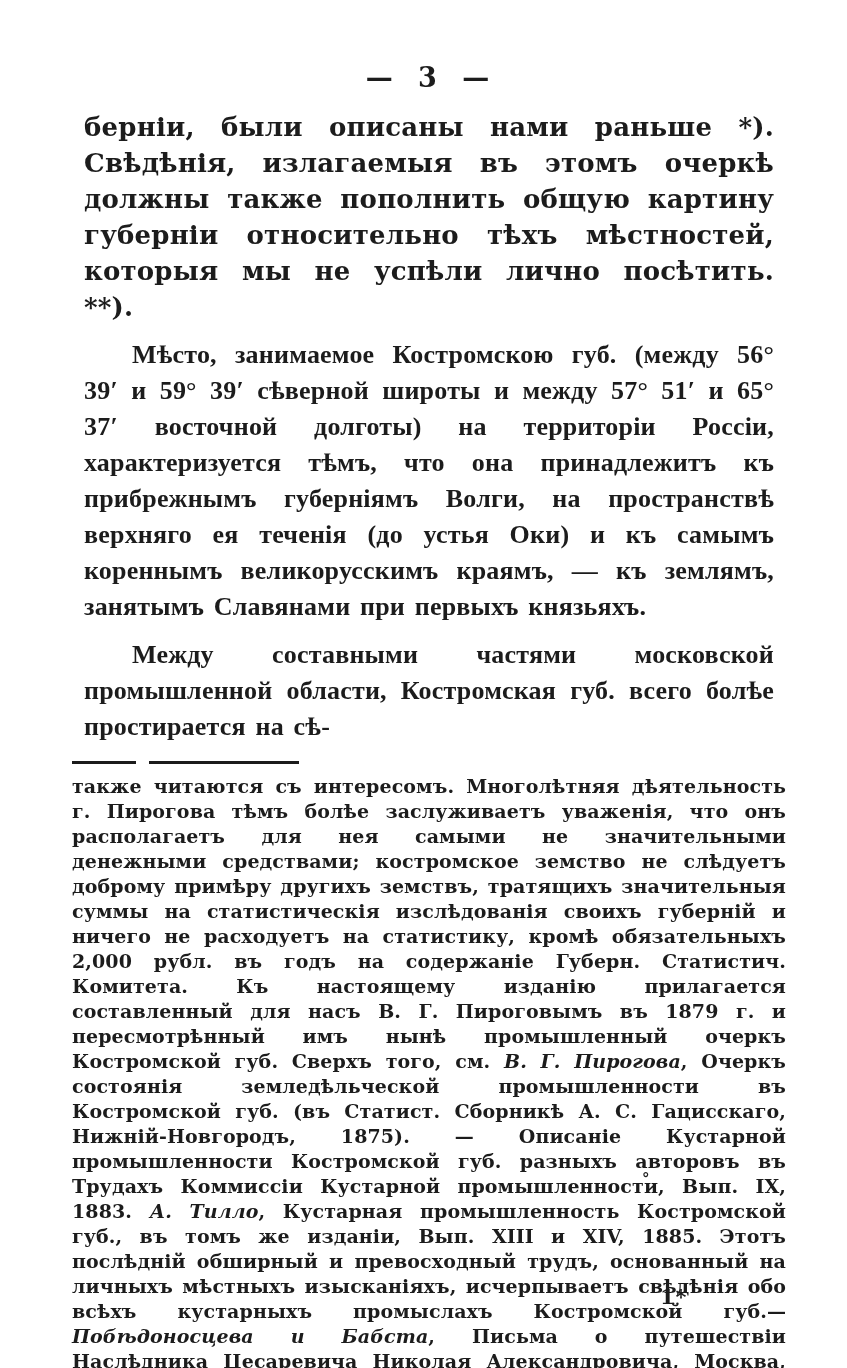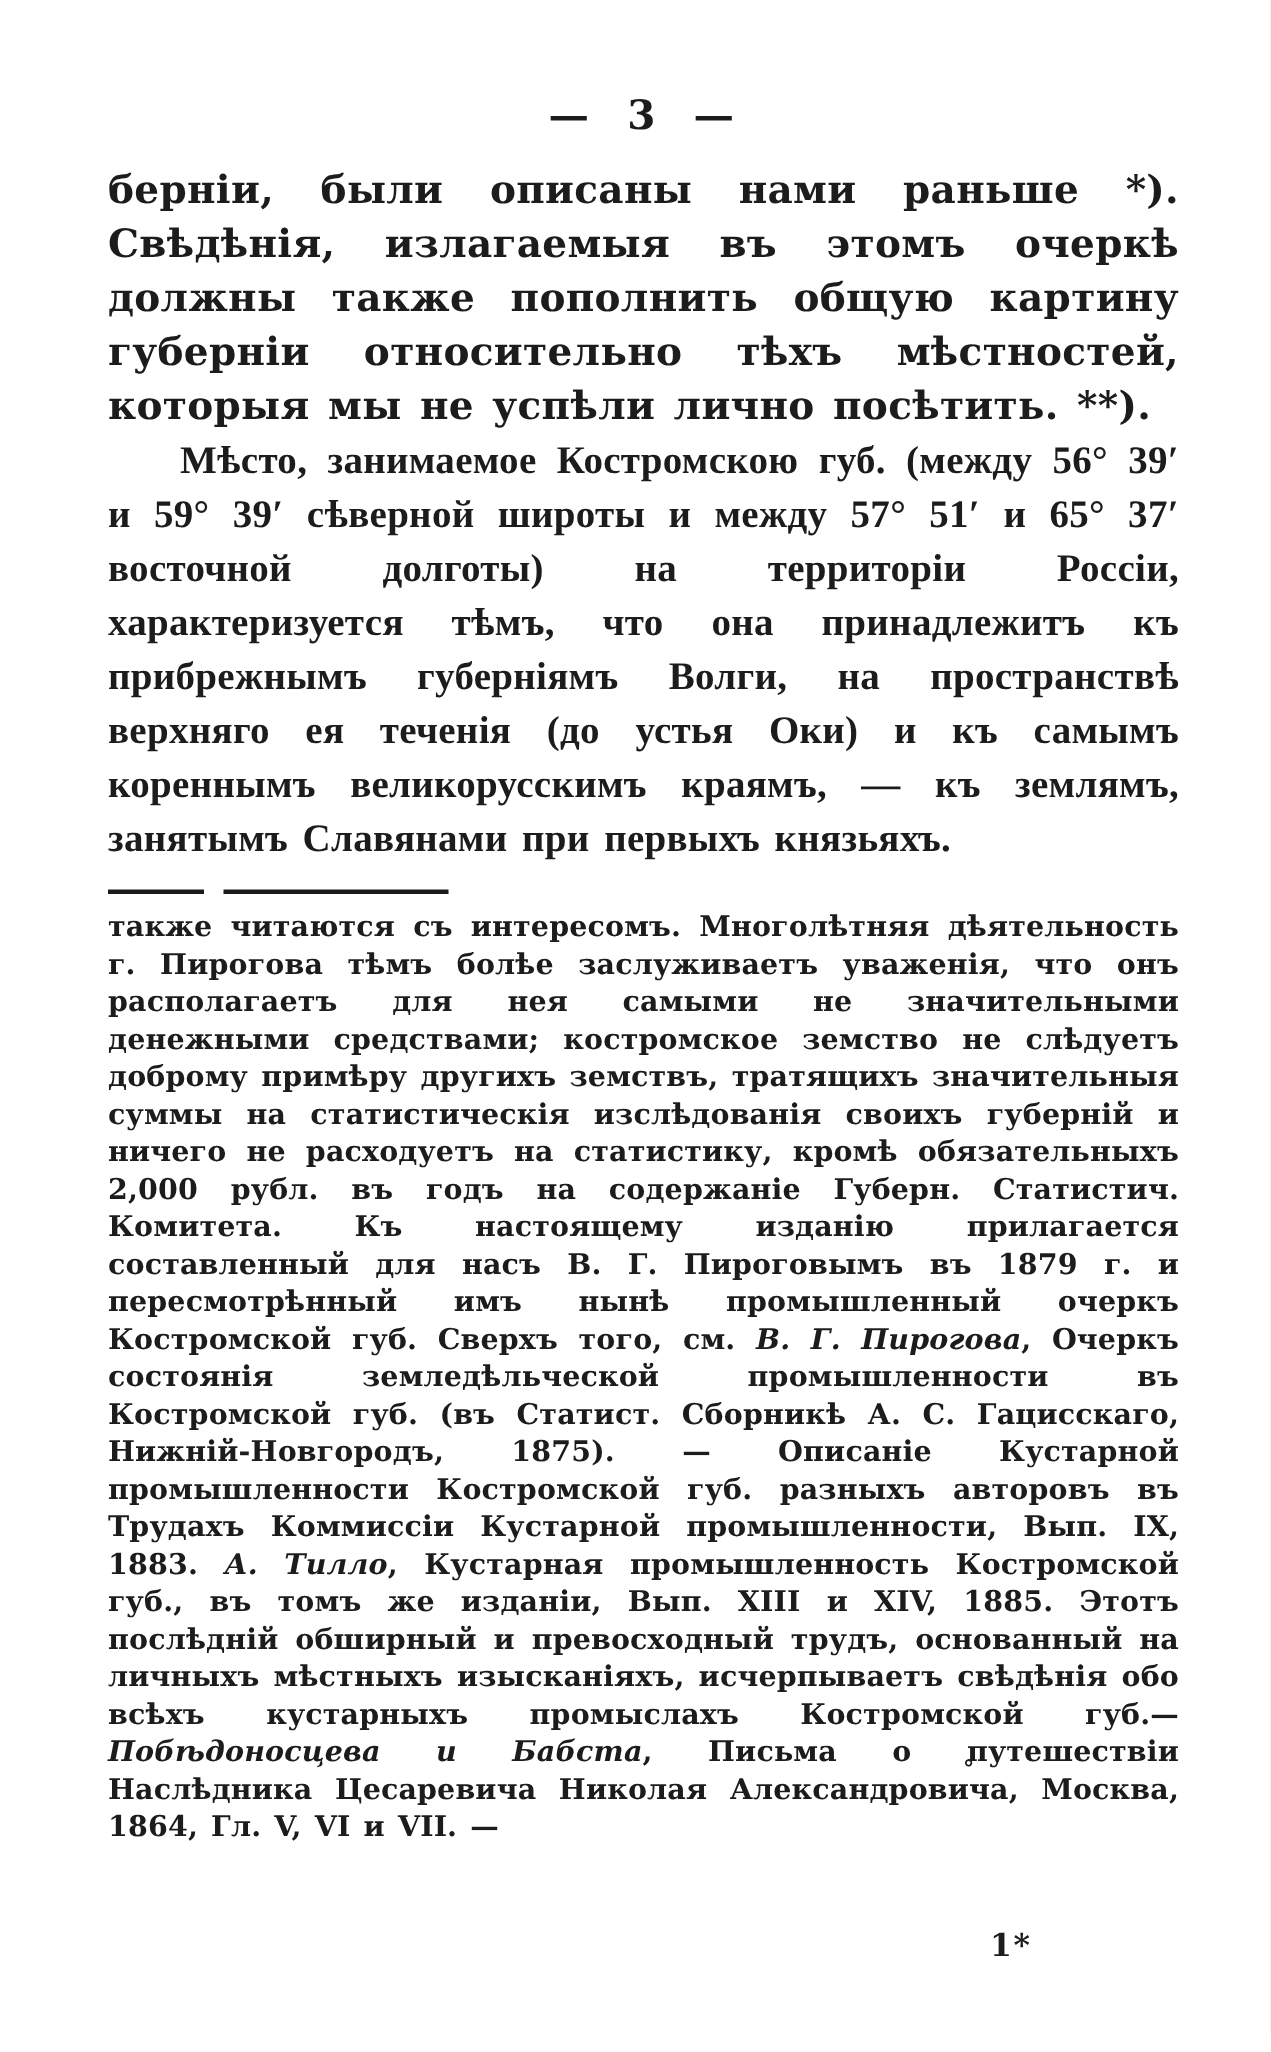--- a/index.html
+++ b/index.html
@@ -26,21 +26,21 @@
   }
   .page-header {
     text-align: center;
     font-size: 27px;
     font-weight: 700;
     letter-spacing: 3px;
     margin-bottom: 16px;
     word-spacing: 10px;
   }
   .body-text p {
-    margin: 0;
+    margin: 12px;
     font-size: 26px;
     line-height: 36px;
     font-weight: 700;
     text-align: justify;
     letter-spacing: 0.2px;
     word-spacing: 3px;
   }
   .body-text p.indented { text-indent: 48px; font-family: Liberation Serif, serif; }
 
   .footnote-rule {
@@ -88,20 +88,21 @@
 <body>
 
 <div class="page">
   <div class="content">
 
     <div class="page-header">— 3 —</div>
 
     <div class="body-text">
       <p>берніи, были описаны нами раньше *). Свѣдѣнія, излагаемыя въ этомъ очеркѣ должны также пополнить общую картину губерніи относительно тѣхъ мѣстностей, которыя мы не успѣли лично посѣтить. **).</p>
       <p class="indented">Мѣсто, занимаемое Костромскою губ. (между 56° 39′ и 59° 39′ сѣверной широты и между 57° 51′ и 65° 37′ восточной долготы) на территоріи Россіи, характеризуется тѣмъ, что она принадлежитъ къ прибрежнымъ губерніямъ Волги, на пространствѣ верхняго ея теченія (до устья Оки) и къ самымъ кореннымъ великорусскимъ краямъ, — къ землямъ, занятымъ Славянами при первыхъ князьяхъ.</p>
+      <p class="indented">Между составными частями московской промышленной области, Костромская губ. всего болѣе простирается на сѣ-</p>
     </div>
 
     <div class="footnote-rule">
       <div class="seg seg1"></div>
       <div class="seg seg2"></div>
     </div>
 
     <div class="footnotes">
       <p><span>также читаются съ интересомъ. Многолѣтняя дѣятельность г. Пирогова тѣмъ болѣе заслуживаетъ уваженія, что онъ располагаетъ для нея самыми не значительными денежными средствами; костромское земство не слѣдуетъ доброму примѣру другихъ земствъ, тратящихъ значительныя суммы на статистическія изслѣдованія своихъ губерній и ничего не расходуетъ на статистику, кромѣ обязательныхъ 2,000 рубл. въ годъ на содержаніе Губерн. Статистич. Комитета. Къ настоящему изданію прилагается составленный для насъ В. Г. Пироговымъ въ 1879 г. и пересмотрѣнный имъ нынѣ промышленный очеркъ Костромской губ. Сверхъ того, см. </span><i>В. Г. Пирогова</i><span>, Очеркъ состоянія земледѣльческой промышленности въ Костромской губ. (въ Статист. Сборникѣ А. С. Гацисскаго, Нижній-Новгородъ, 1875). — Описаніе Кустарной промышленности Костромской губ. разныхъ авторовъ въ Трудахъ Коммиссіи Кустарной промышленности, Вып. IX, 1883. </span><i>А. Тилло</i><span>, Кустарная промышленность Костромской губ., въ томъ же изданіи, Вып. XIII и XIV, 1885. Этотъ послѣдній обширный и превосходный трудъ, основанный на личныхъ мѣстныхъ изысканіяхъ, исчерпываетъ свѣдѣнія обо всѣхъ кустарныхъ промыслахъ Костромской губ.— </span><i>Побѣдоносцева и Бабста</i><span>, Письма о путешествіи Наслѣдника Цесаревича Николая Александровича, Москва, 1864, Гл. V, VI и VII. — </span></p>
 

